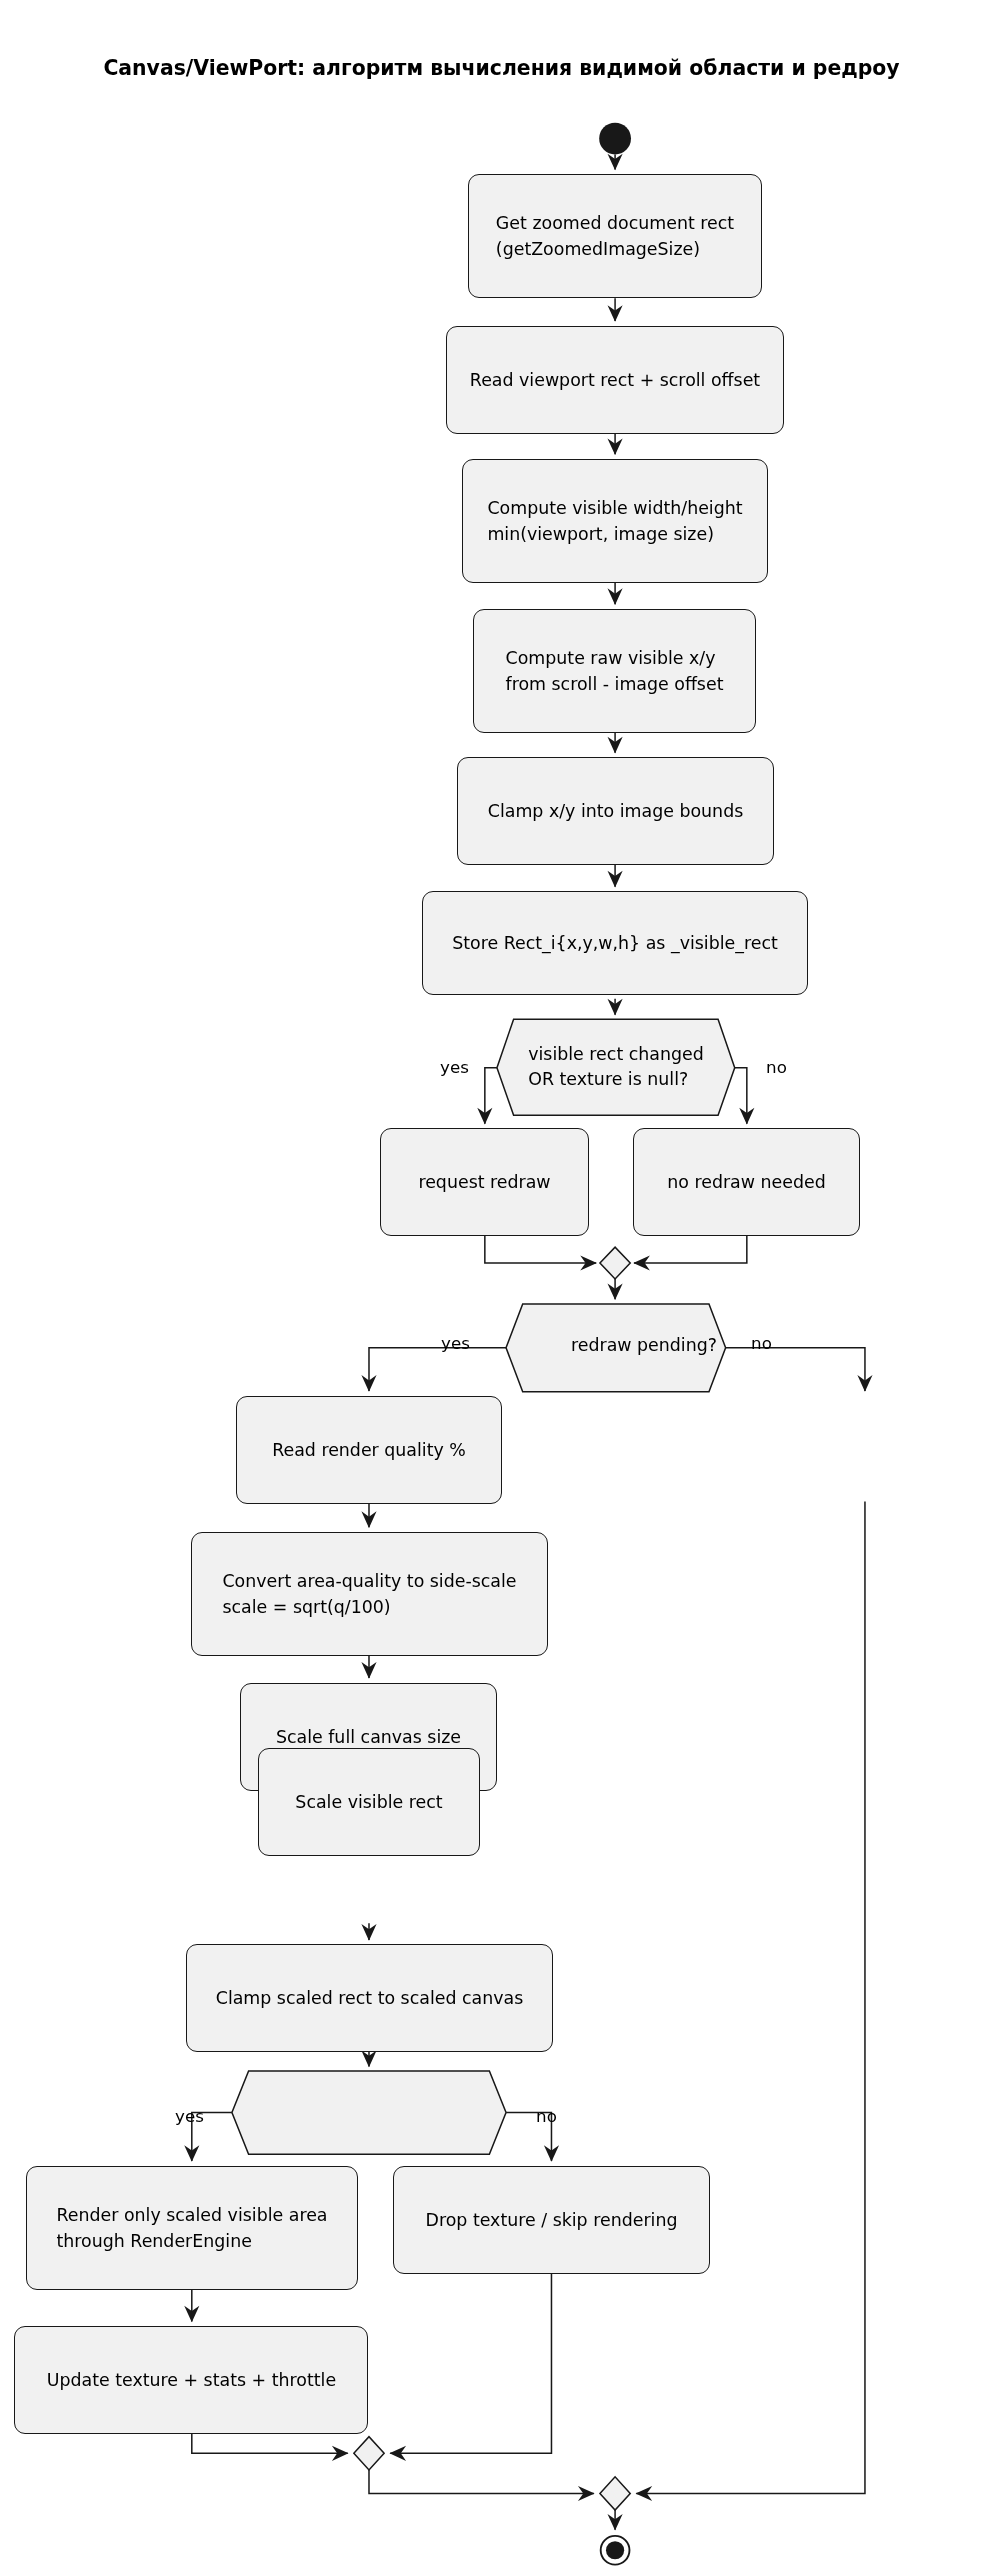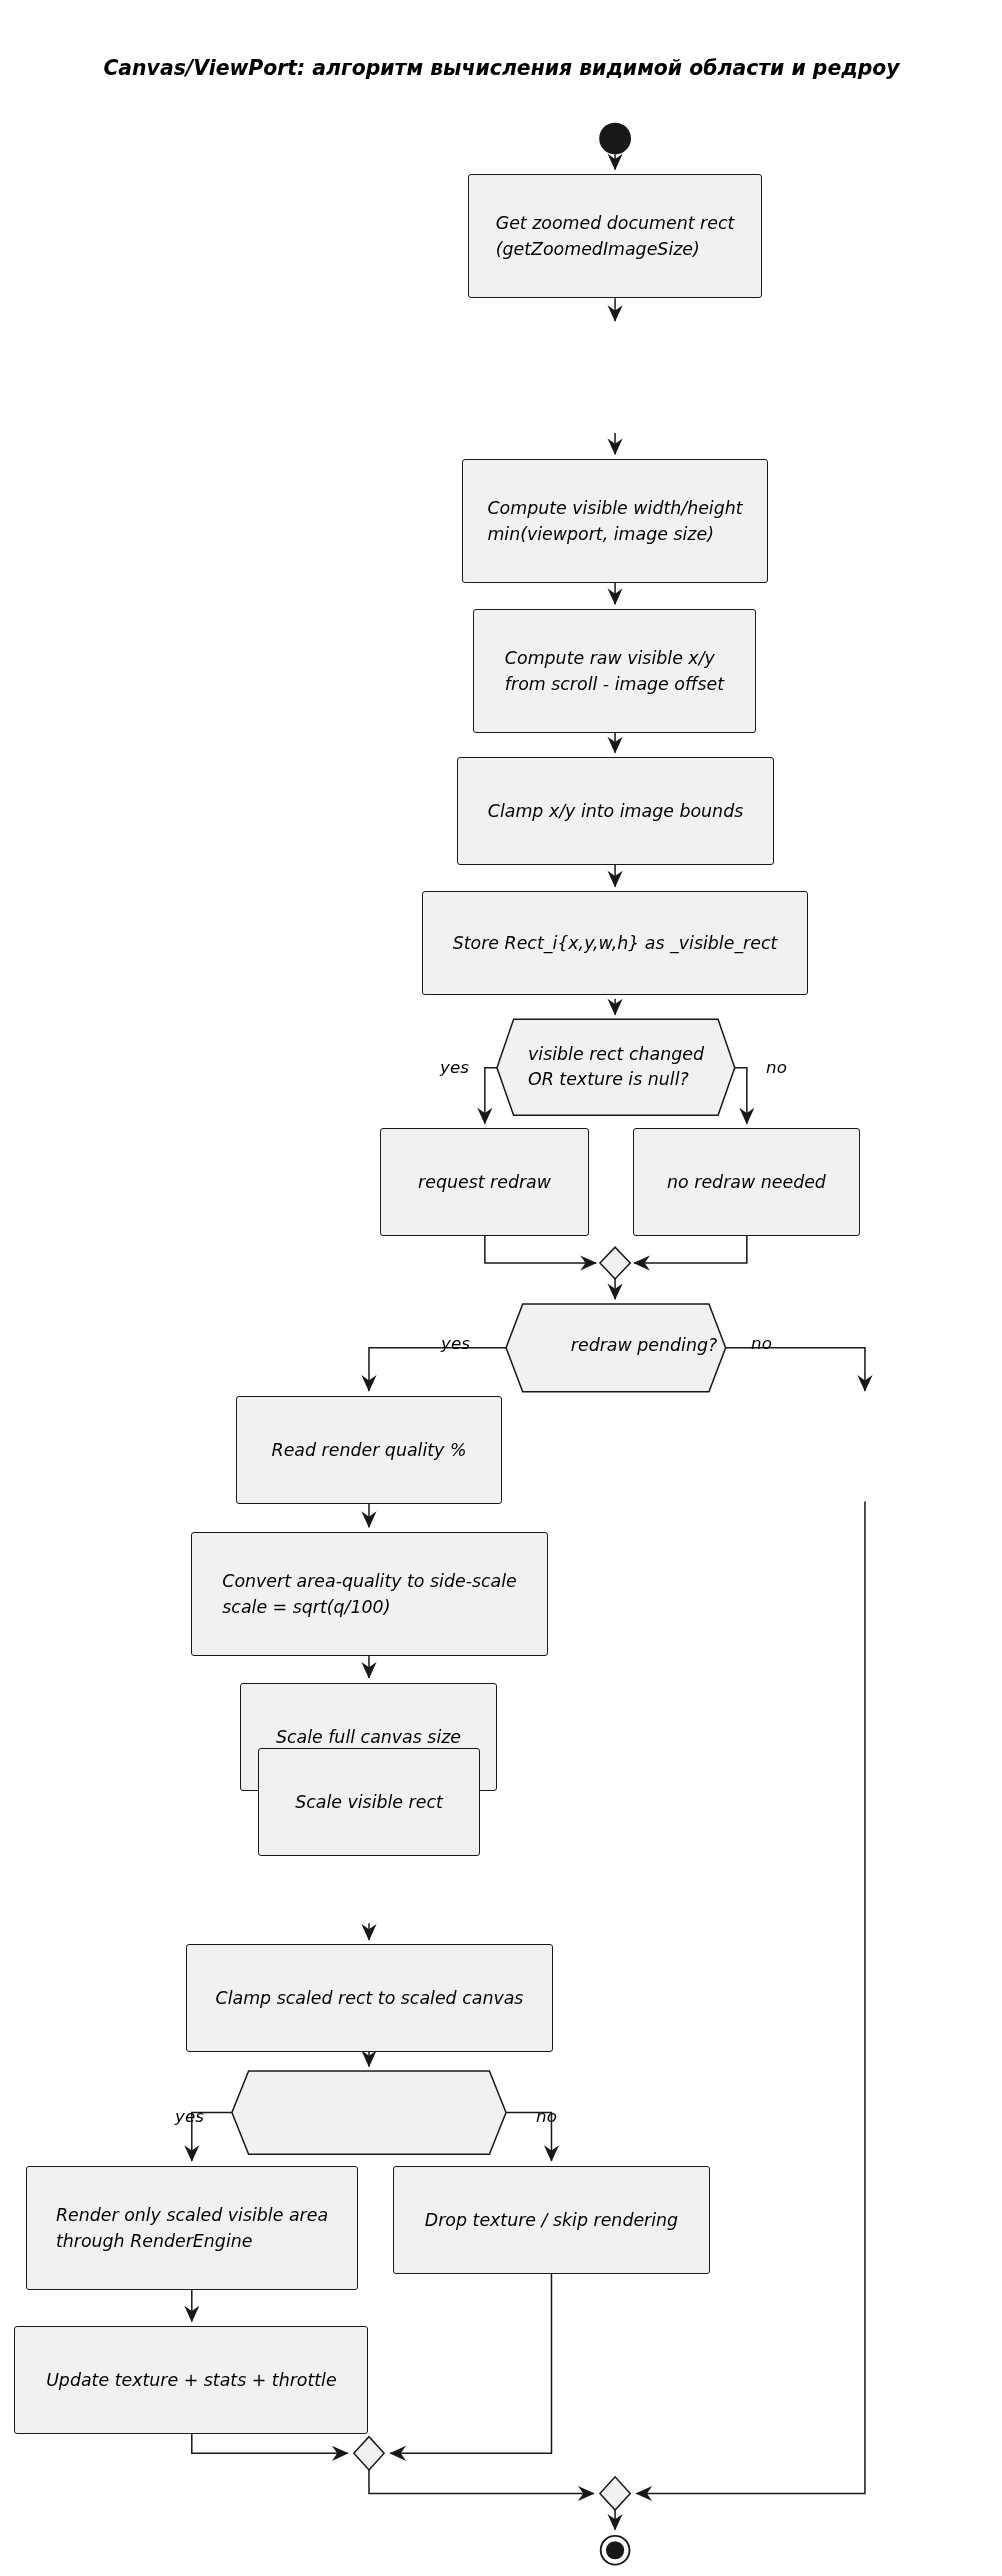--- a/index.html
+++ b/index.html
@@ -1,21 +1,21 @@
 <!DOCTYPE html>
 <html style="font-size:12px"><head>
 <meta charset="utf-8">
 <style>
   html,body{margin:0;padding:0;background:#ffffff;}
   body{font-family:"DejaVu Sans","Liberation Sans",sans-serif;color:#000;}
-  .stage{position:relative;width:1003px;height:2576px;background:#ffffff;overflow:hidden;font-style:italic;}
+  .stage{position:relative;width:1003px;height:2576px;background:#ffffff;overflow:hidden;}
   .wires{position:absolute;left:0;top:0;width:1003px;height:2576px;}
   .title{position:absolute;top:56px;left:0;width:1003px;text-align:center;
          font-size:20.4px;font-weight:bold;letter-spacing:0;}
-  .node{position:absolute;background:#F1F1F1;border:1.5px solid #181818;border-radius:3px;
+  .node{position:absolute;background:#F1F1F1;border:1.5px solid #181818;border-radius:11px;
         box-sizing:border-box;display:flex;align-items:center;justify-content:center;
         font-size:17.4px;line-height:1.5;}
   .node .txt{white-space:pre-line;text-align:left;padding:0 13.6px;}
   .hexlabel{position:absolute;display:flex;align-items:center;justify-content:center;
             font-size:17.4px;line-height:1.45;box-sizing:border-box;}
   .hexlabel .txt{white-space:pre-line;text-align:left;}
   .edge-label{position:absolute;width:53px;text-align:center;font-size:16.7px;margin-top:40px;}
 </style>
 </head>
 <body>
@@ -81,20 +81,23 @@
       <circle cx="812" cy="3368" r="12" fill="#181818"></circle>
     </g>
   </svg>
 
   <div class="title">Canvas/ViewPort: алгоритм вычисления видимой области и редроу</div>
 
   <div class="node" style="left:468px;top:174px;width:294px;height:124px">
     <div class="txt">Get zoomed document rect
 (getZoomedImageSize)</div>
   </div>
+  <div class="node" style="left:446px;top:326px;width:338px;height:108px">
+    <div class="txt">Read viewport rect + scroll offset</div>
+  </div>
   <div class="node" style="left:462px;top:459px;width:306px;height:124px">
     <div class="txt">Compute visible width/height
 min(viewport, image size)</div>
   </div>
   <div class="node" style="left:473px;top:609px;width:283px;height:124px">
     <div class="txt">Compute raw visible x/y
 from scroll - image offset</div>
   </div>
   <div class="node" style="left:457px;top:757px;width:317px;height:108px">
     <div class="txt">Clamp x/y into image bounds</div>

